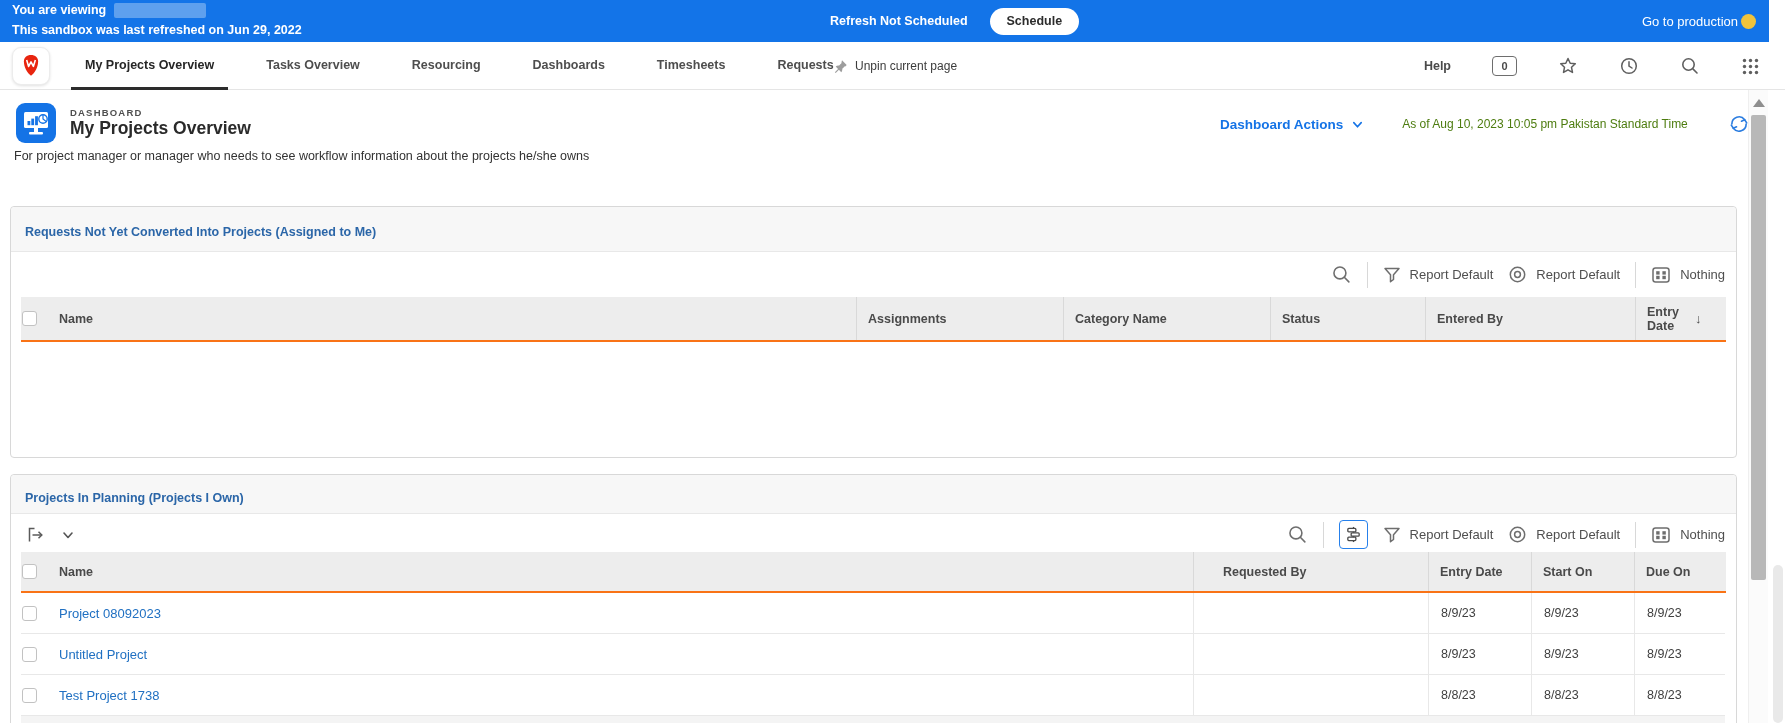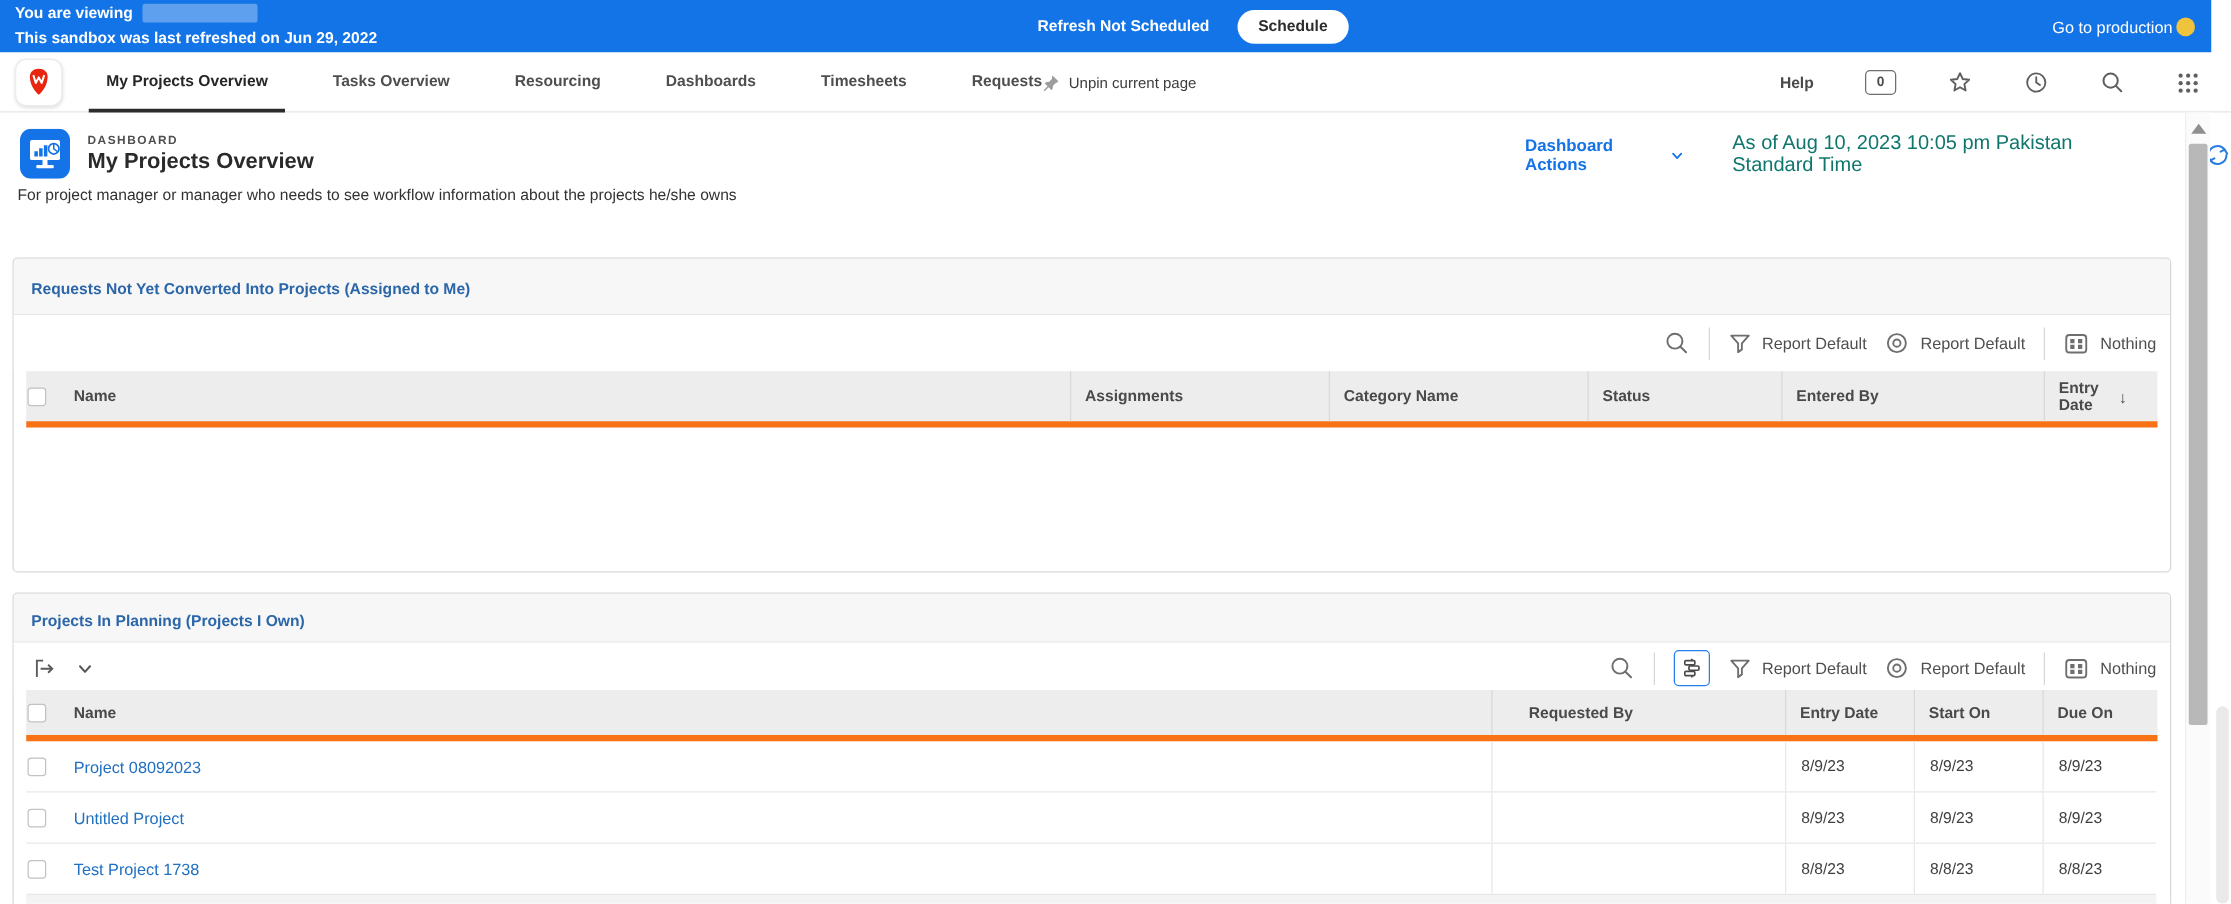--- a/index.html
+++ b/index.html
@@ -35,21 +35,21 @@
   .zero-box { min-width:25px; height:20px; border:1.6px solid #6e6e6e; border-radius:4px; font-size:11px; font-weight:bold;
     color:#4a4a4a; display:flex; align-items:center; justify-content:center; padding:0 4px; cursor:pointer; }
   .nav-ic { display:flex; align-items:center; cursor:pointer; }
 
   
   .dash-icon { position:absolute; left:16px; top:103px; }
   .eyebrow { position:absolute; left:70px; top:107px; font-size:9.5px; font-weight:bold; letter-spacing:1.2px; color:#4f4f4f; }
   .page-title { position:absolute; left:70px; top:118px; font-size:17.5px; font-weight:bold; color:#2a2a2a; }
   .hdr-right { position:absolute; left:1204px; top:112px; display:flex; align-items:center; height:24px;margin-left:16px; }
   .dash-actions { display:flex; align-items:center; gap:8px; color:#1473e6; font-size:13.5px; font-weight:600; cursor:pointer; }
-  .asof { margin-left:38px; font-size:16px; color:#0f766e; }
+  .asof { margin-left:38px; font-size:12px; color:#4d7c0f; }
   .refresh-btn { margin-left:40px; display:flex; align-items:center; cursor:pointer; }
   .desc { position:absolute; left:14px; top:149px; font-size:12.5px; color:#323232; }
 
   
   .panel { position:absolute; left:10px; width:1727px; border:1px solid #d8d8d8; border-radius:4px; background:#fff; }
   .panel-title-row { background:#f7f7f7; border-radius:4px 4px 0 0; }
   .panel-title { font-size:12.5px; font-weight:bold; color:#2b66a8; }
   #panel-requests { top:206px; height:252px; }
   #panel-requests .panel-title-row { height:44px; padding:15px 14px 0; }
   #panel-projects { top:474px; height:300px; }
@@ -58,21 +58,21 @@
   .toolbar { position:absolute; left:0; right:0; border-top:1px solid #e8e8e8; background:#fff; }
   #panel-requests .toolbar { top:44px; height:46px; }
   #panel-projects .toolbar { top:38px; height:42px; }
   .tb-right { position:absolute; right:11px; top:0; bottom:0; display:flex; align-items:center; gap:15px; }
   .tb-left  { position:absolute; left:14px;  top:0; bottom:0; display:flex; align-items:center; gap:16px; }
   .tb-group { display:flex; align-items:center; gap:9px; font-size:13px; color:#4f4f4f; cursor:pointer; white-space:nowrap; }
   .tdiv { width:1px; height:26px; background:#d8d8d8; }
   .gantt-btn { width:29px; height:29px; border:1.5px solid #2680eb; border-radius:4px; display:flex;
     align-items:center; justify-content:center; background:#fff; cursor:pointer; }
 
-  .grid-head { position:absolute; left:10px; right:10px; background:#ededed; border-bottom:5px solid #f97316; }
+  .grid-head { position:absolute; left:10px; right:10px; background:#ededed; border-bottom:2px solid #f97316; }
   #panel-requests .grid-head { top:90px; height:45px; }
   #panel-projects .grid-head { top:77px; height:41px; }
   .hcell { position:absolute; top:0; bottom:0; display:flex; align-items:center; font-size:12.5px; font-weight:bold; color:#4a4a4a; }
   .hdiv { position:absolute; top:0; bottom:0; width:1px; background:#d9d9d9; }
   .cbx { width:15px; height:15px; border:1.5px solid #c2c2c2; border-radius:3px; background:#fff; cursor:pointer; }
   .cbx-cell { position:absolute; left:1px; top:0; bottom:0; display:flex; align-items:center; }
   .two-line { width:40px; line-height:14px; }
   .sort-ic { font-size:13px; font-weight:normal; color:#4a4a4a; margin-left:8px; }
 
   .empty-body { position:absolute; left:0; right:0; top:135px; bottom:0; text-align:center; padding-top:66px;

